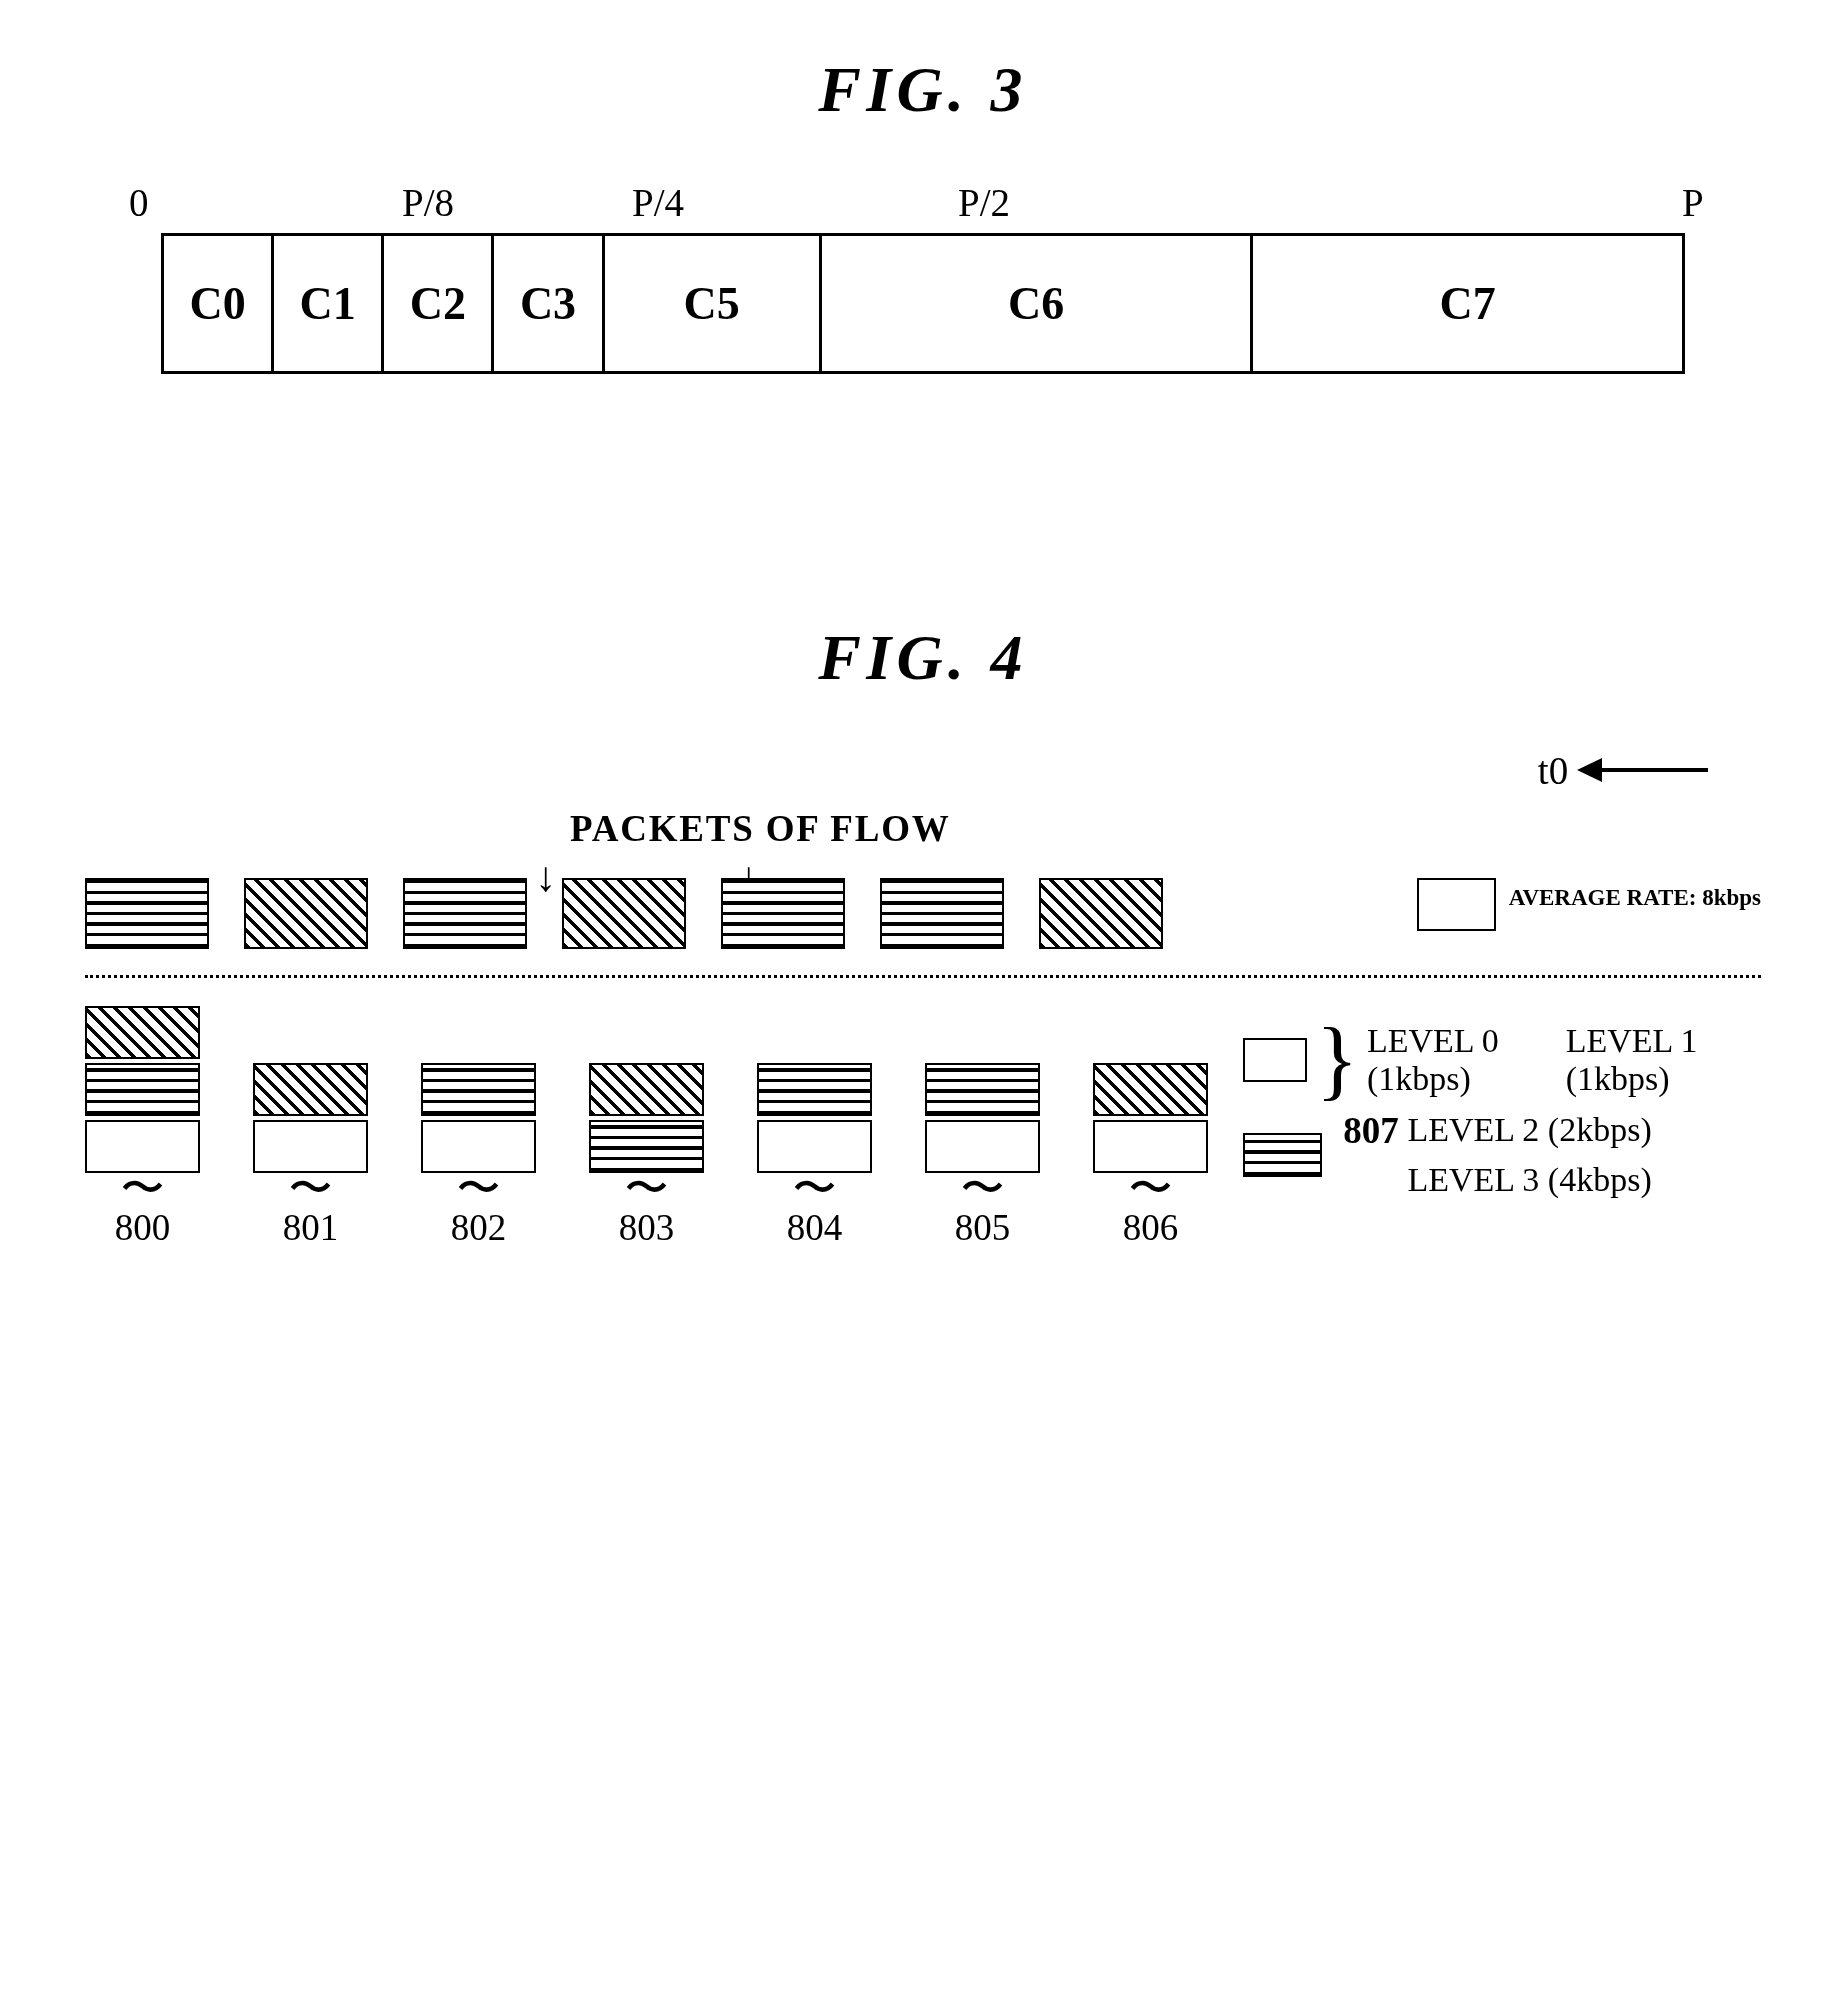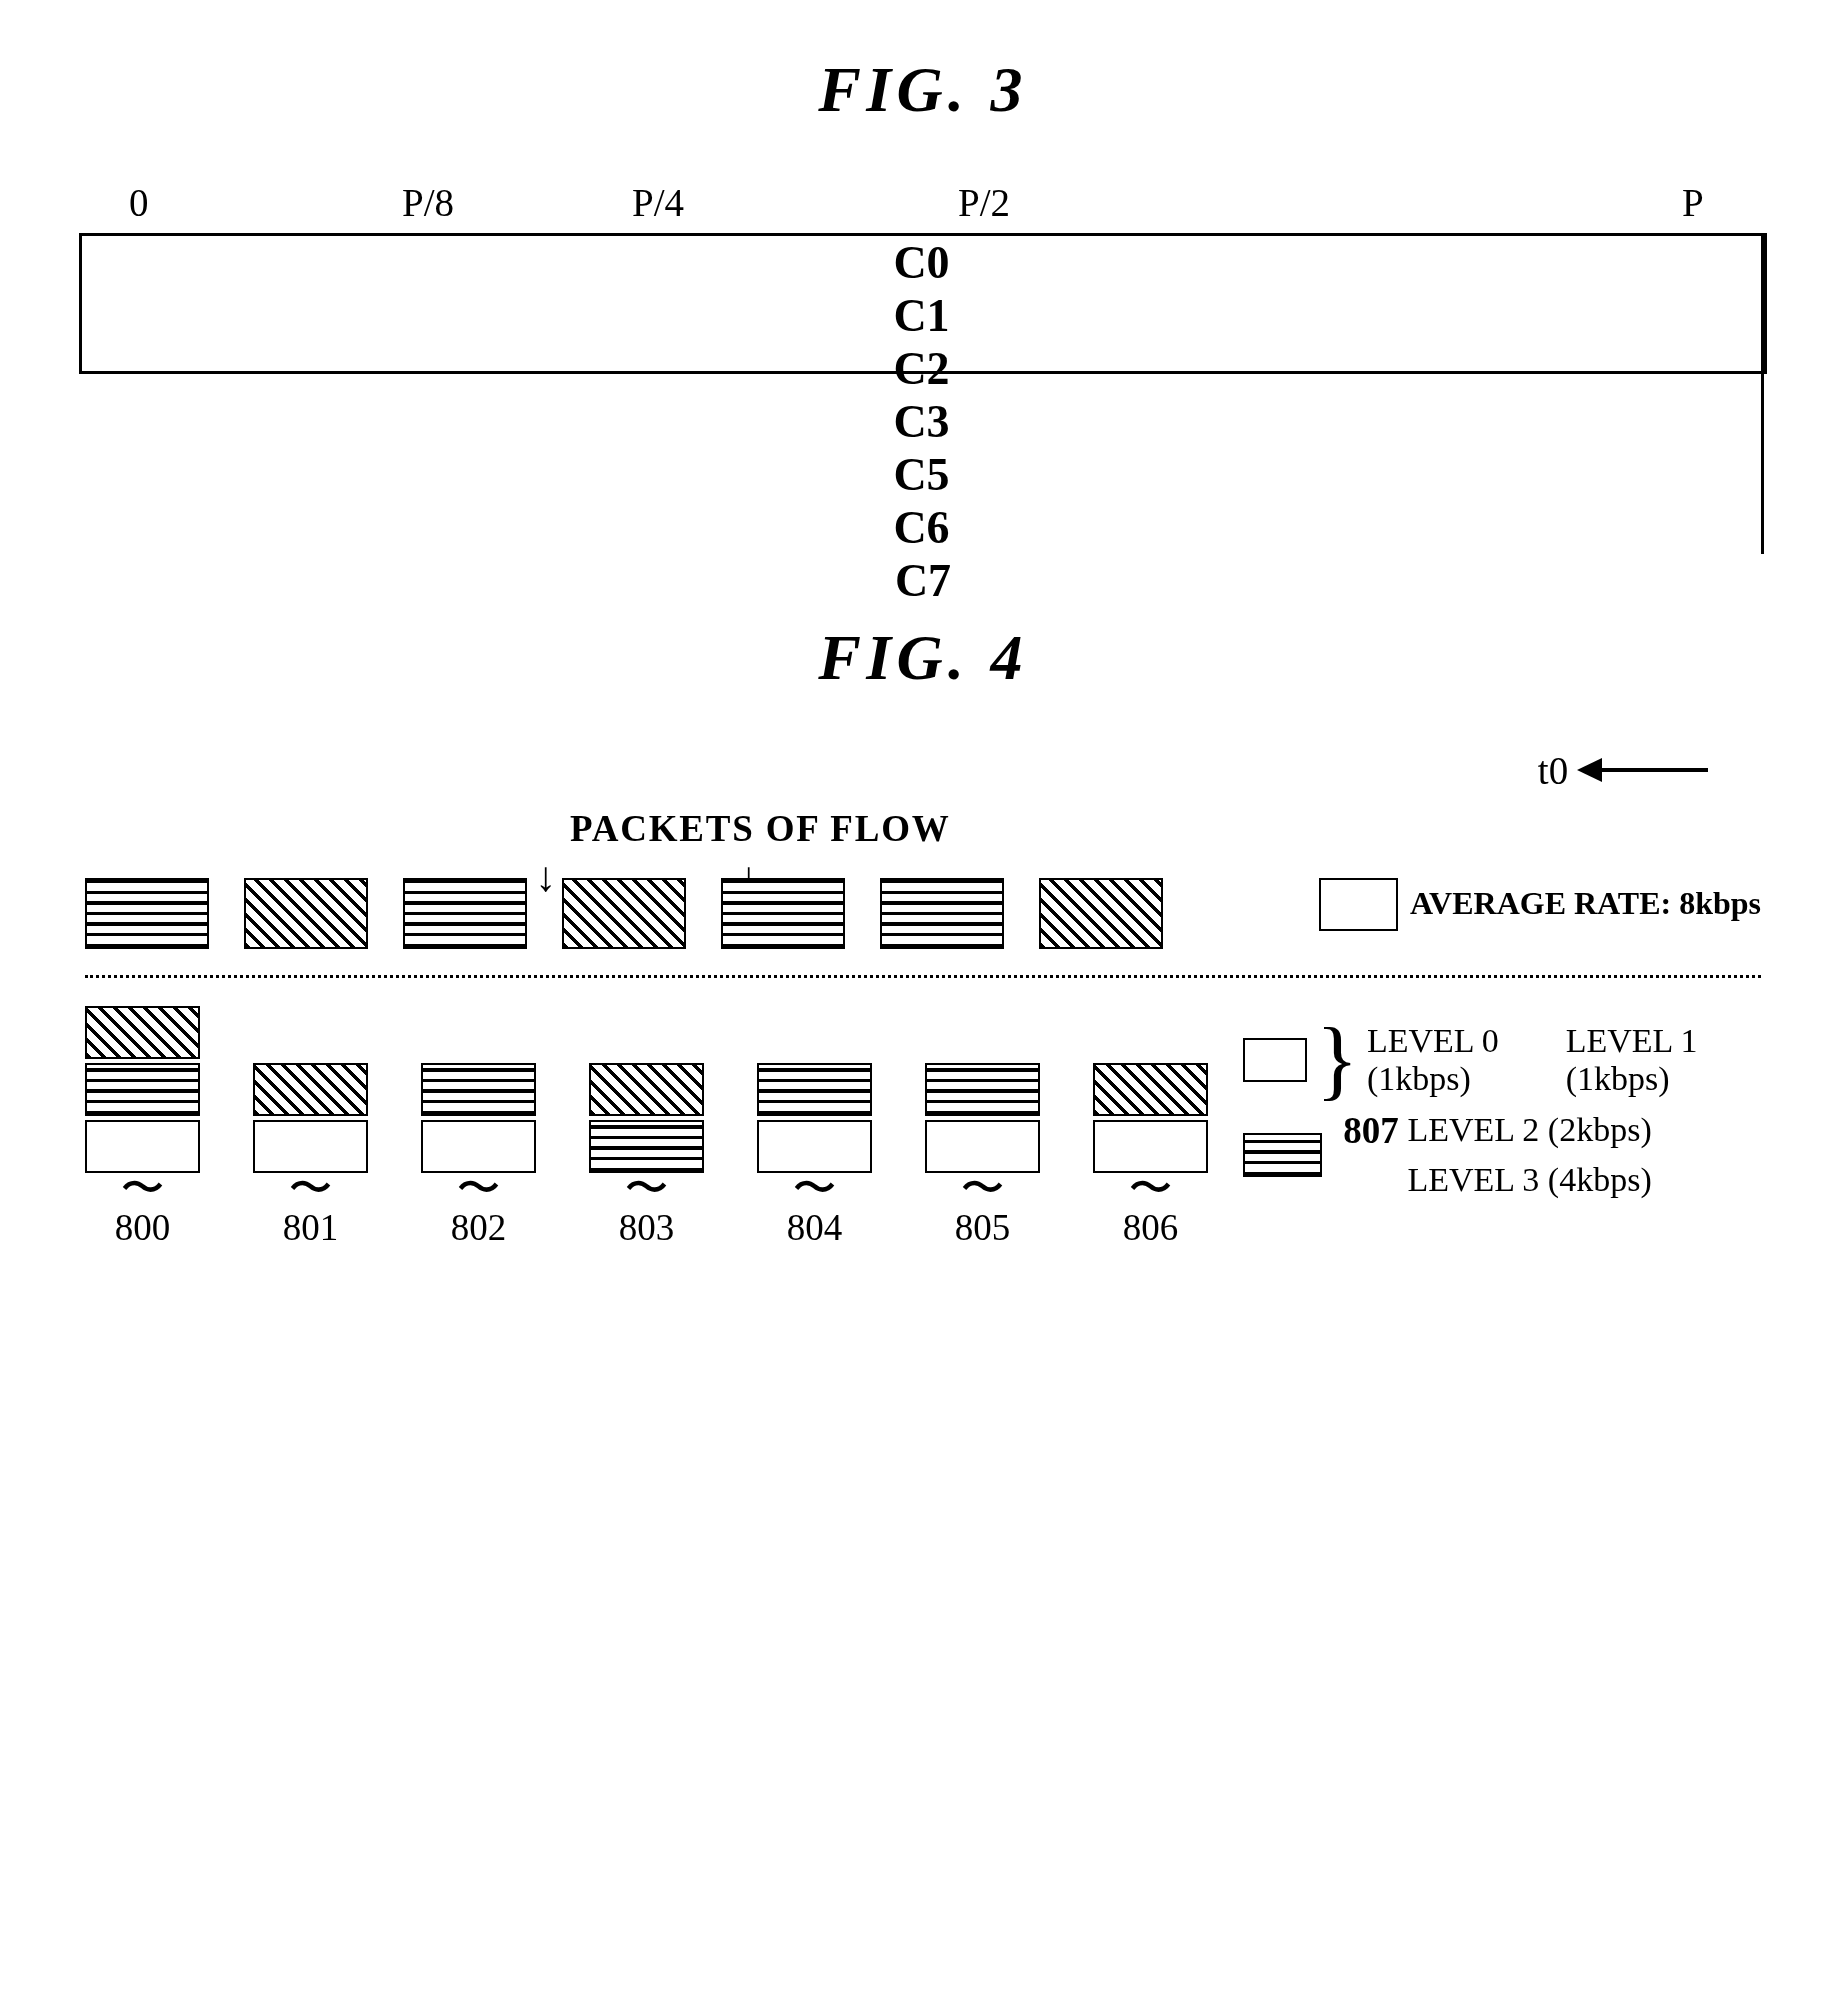--- a/index.html
+++ b/index.html
@@ -40,24 +40,24 @@
       height: 53px;
       margin-bottom: 0px;
     }
     .axis-label {
       font-size: 39px;
       position: absolute;
     }
 
     
     .segment-container {
-      width: 1688px;
+      width: 1524px;
       border: 3.5px solid #000;
       display: flex;
-      flex-direction: column;
+      flex-direction: row;
       height: 141px;
       margin-bottom: 17.6px;
     }
     .segment {
       border-right: 3.5px solid #000;
       display: flex;
       align-items: center;
       justify-content: center;
       font-size: 46px;
       font-weight: bold;
@@ -266,21 +266,21 @@
         <div class="pkt pkt-horizontal-lines stream-pkt"></div>
         <div class="pkt pkt-diagonal-lines stream-pkt"></div>
         <div class="pkt pkt-horizontal-lines stream-pkt"></div>
         <div class="pkt pkt-horizontal-lines stream-pkt"></div>
         <div class="pkt pkt-diagonal-lines stream-pkt"></div>
       </div>
 
       <div style="position:absolute; right:0; top:-8.8px; display:flex; flex-direction:row; align-items:flex-start;">
 
         <div class="pkt pkt-empty" style="width:79px; height:53px; margin-right:12.4px; margin-top:8.8px;"></div>
-        <span class="avg-rate-text" style="font-size:32px; margin-top:16px;">AVERAGE RATE: 8kbps</span>
+        <span class="avg-rate-text" style="font-size:23px; margin-top:16px;">AVERAGE RATE: 8kbps</span>
       </div>
     </div>
 
     <div class="dotted-divider"></div>
 
     <div style="position:relative; width:100%; display:flex; flex-direction:row; align-items:flex-start;">
 
       <div style="display:flex; flex-direction:row; align-items:flex-end; gap:53px; flex:1;">
 
         <div class="pkt-group">

